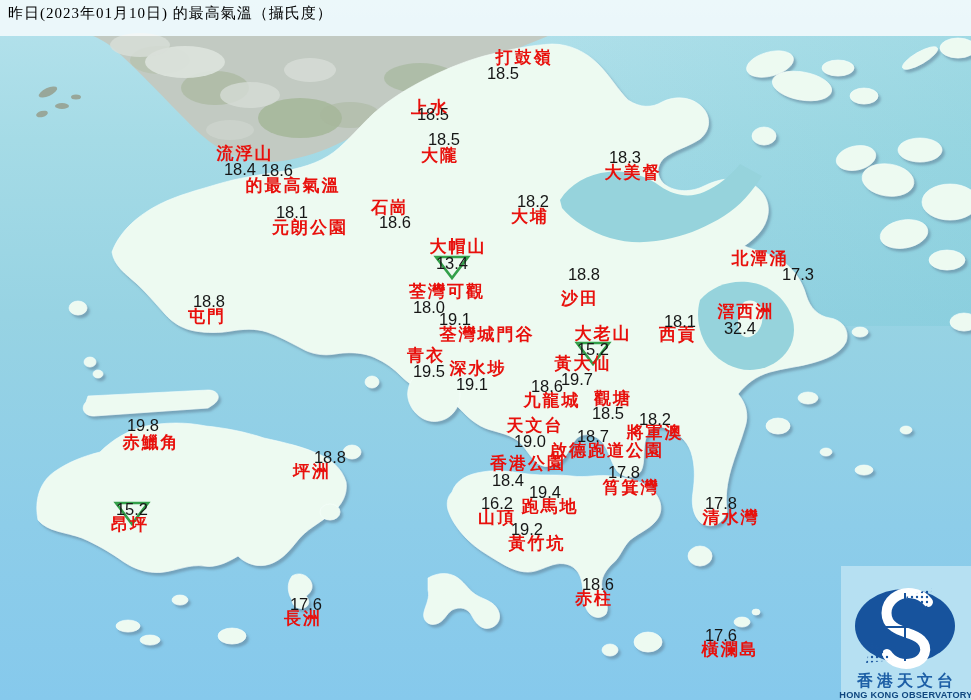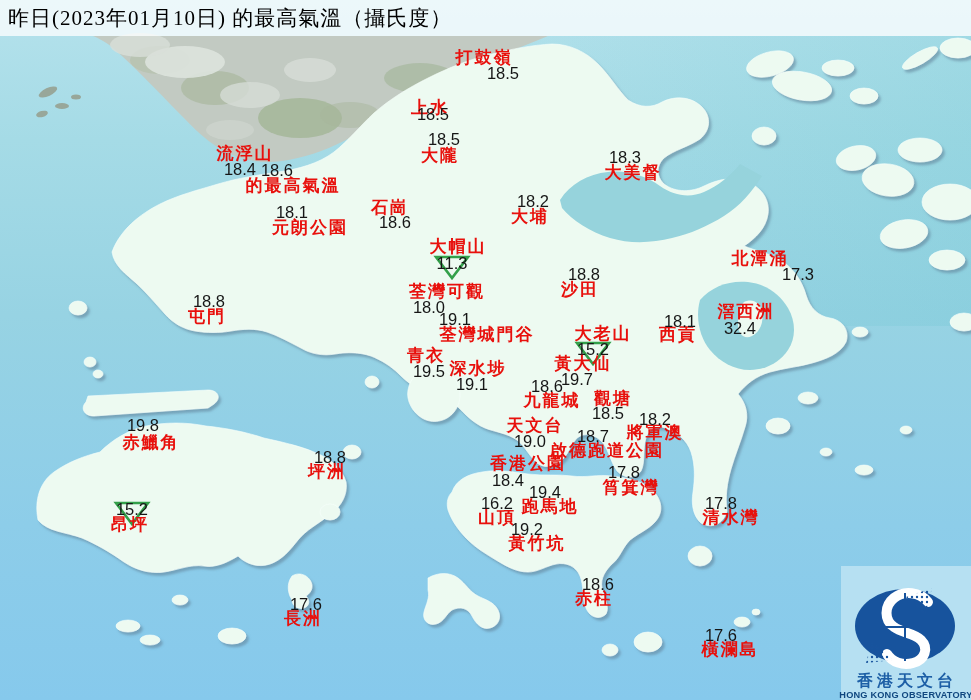--- a/index.html
+++ b/index.html
@@ -3,21 +3,21 @@
 <meta charset="utf-8">
 <style>
   html,body{margin:0;padding:0;background:#fff;}
   .stage{position:relative;width:971px;height:700px;overflow:hidden;
          font-family:"Liberation Sans",sans-serif;}
   .map-svg{position:absolute;left:0;top:0;z-index:1;}
   .title-bar{position:absolute;left:0;top:0;width:971px;height:36px;
              background:rgba(255,255,255,.74);z-index:6;}
   .title-text{position:absolute;left:8px;top:4px;white-space:nowrap;
               font-family:"Liberation Serif","DejaVu Serif",serif;
-              font-size:21px;color:#000;letter-spacing:1px;}
+              font-size:15px;color:#000;letter-spacing:1px;}
   .stations-layer{position:absolute;inset:0;z-index:5;}
   .station span{position:absolute;transform:translate(-50%,-50%);white-space:nowrap;}
   .sname{color:#e8100c;font-family:"Liberation Serif","DejaVu Serif",serif;
          font-size:17px;font-weight:600;letter-spacing:2px;}
   .sval{color:#161616;font-family:"Liberation Sans",sans-serif;font-size:16.5px;}
   .tri{position:absolute;overflow:visible;}
   .tri polygon{fill:none;stroke:#33a04a;stroke-width:2.6;stroke-linejoin:miter;}
 </style>
 </head>
 <body>
@@ -128,21 +128,21 @@
       <path d="M 905 593 L 905 661 M 869 627 L 941 627" stroke="#17539d" stroke-width="2" fill="none"></path>
       <path d="M 906 597 L 932 588 L 925 616 Z" fill="url(#dots)"></path>
       <path d="M 872 641 L 893 660 L 866 663 Z" fill="url(#dots)"></path>
       <text x="907" y="686" text-anchor="middle" font-size="16" font-weight="bold" fill="#1d5fa6" letter-spacing="4">香港天文台</text>
       <text x="906" y="698" text-anchor="middle" font-size="9.2" font-weight="bold" fill="#10477f" letter-spacing="0.2">HONG KONG OBSERVATORY</text>
     </g>
   </svg>
 
   <div class="stations-layer" id="stations-layer">
       <div class="station">
-        <span class="sname" style="left:484px;top:57px">打鼓嶺</span>
+        <span class="sname" style="left:524px;top:57px">打鼓嶺</span>
         <span class="sval" style="left:503px;top:73px">18.5</span>
       </div>
       <div class="station">
         <span class="sname" style="left:430px;top:107px">上水</span>
         <span class="sval" style="left:433px;top:114px">18.5</span>
       </div>
       <div class="station">
         <span class="sname" style="left:440px;top:155px">大隴</span>
         <span class="sval" style="left:444px;top:139px">18.5</span>
       </div>
@@ -168,28 +168,28 @@
       </div>
       <div class="station">
         <span class="sname" style="left:530px;top:216px">大埔</span>
         <span class="sval" style="left:533px;top:201px">18.2</span>
       </div>
       <div class="station">
         <svg class="tri" width="40" height="28" style="left:432px;top:253px">
               <polygon points="4,4 36,4 20,25"></polygon>
         </svg>
         <span class="sname" style="left:458px;top:246px">大帽山</span>
-        <span class="sval" style="left:452px;top:263px">11.3</span>
+        <span class="sval" style="left:452px;top:263px">13.4</span>
       </div>
       <div class="station">
         <span class="sname" style="left:760px;top:258px">北潭涌</span>
         <span class="sval" style="left:798px;top:274px">17.3</span>
       </div>
       <div class="station">
-        <span class="sname" style="left:580px;top:289px">沙田</span>
+        <span class="sname" style="left:580px;top:298px">沙田</span>
         <span class="sval" style="left:584px;top:274px">18.8</span>
       </div>
       <div class="station">
         <span class="sname" style="left:447px;top:291px">荃灣可觀</span>
         <span class="sval" style="left:429px;top:307px">18.0</span>
       </div>
       <div class="station">
         <span class="sname" style="left:207px;top:316px">屯門</span>
         <span class="sval" style="left:209px;top:301px">18.8</span>
       </div>
@@ -242,21 +242,21 @@
       </div>
       <div class="station">
         <span class="sname" style="left:607px;top:450px">啟德跑道公園</span>
         <span class="sval" style="left:593px;top:436px">18.7</span>
       </div>
       <div class="station">
         <span class="sname" style="left:151px;top:442px">赤鱲角</span>
         <span class="sval" style="left:143px;top:425px">19.8</span>
       </div>
       <div class="station">
-        <span class="sname" style="left:327px;top:471px">坪洲</span>
+        <span class="sname" style="left:312px;top:471px">坪洲</span>
         <span class="sval" style="left:330px;top:457px">18.8</span>
       </div>
       <div class="station">
         <span class="sname" style="left:528px;top:463px">香港公園</span>
         <span class="sval" style="left:508px;top:480px">18.4</span>
       </div>
       <div class="station">
         <span class="sname" style="left:631px;top:487px">筲箕灣</span>
         <span class="sval" style="left:624px;top:472px">17.8</span>
       </div>

